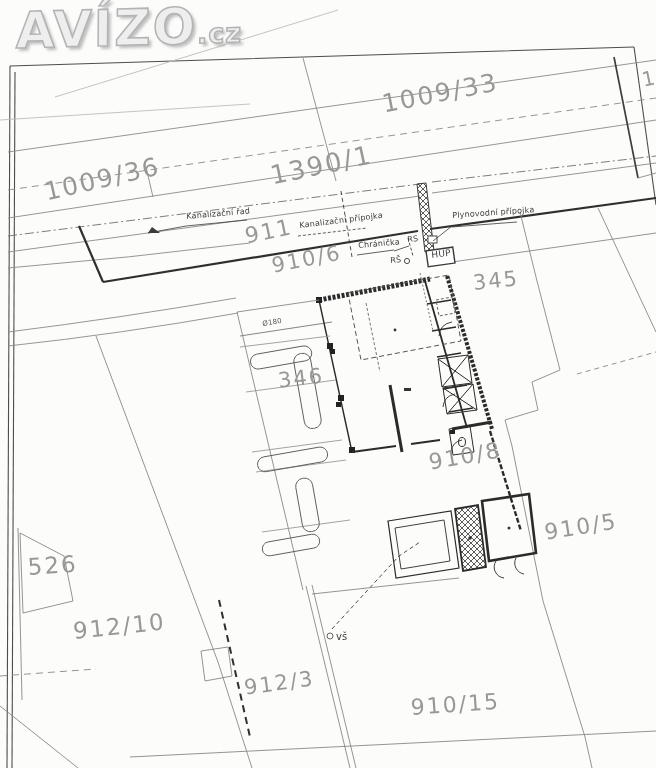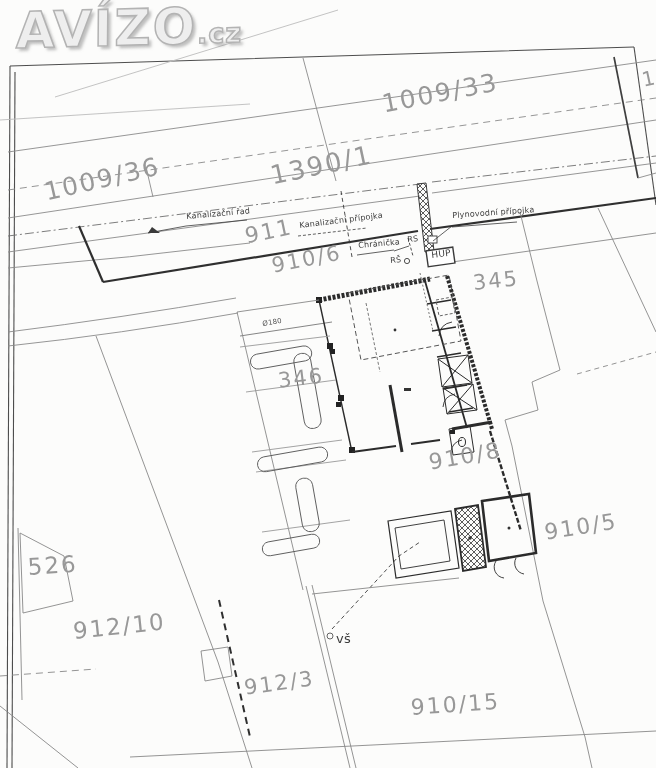--- a/index.html
+++ b/index.html
@@ -211,15 +211,15 @@
   <span class="lbl" style="left:410px;top:697px;font-size:22px;transform:rotate(-4deg)">910/15</span>
 
   <span class="ulbl" style="left:186px;top:213px;transform:rotate(-5deg)">Kanalizační řad</span>
   <span class="ulbl" style="left:299px;top:222px;transform:rotate(-7deg)">Kanalizační přípojka</span>
   <span class="ulbl" style="left:452px;top:212px;transform:rotate(-4deg)">Plynovodní přípojka</span>
   <span class="ulbl" style="left:358px;top:242px;transform:rotate(-5deg)">Chránička</span>
   <span class="ulbl" style="left:407px;top:236px;transform:rotate(-5deg)">RS</span>
   <span class="ulbl" style="left:390px;top:257px;transform:rotate(-5deg)">RŠ</span>
   <span class="ulbl" style="left:431px;top:251px;font-size:9px;transform:rotate(-7deg)">HUP</span>
   <span class="ulbl" style="left:262px;top:321px;font-size:7px;transform:rotate(-9deg);color:#555">Ø180</span>
-  <span class="ulbl" style="left:336px;top:632px;font-size:13px">vš</span>
+  <span class="ulbl" style="left:336px;top:632px;font-size:10px">vš</span>
 
 </div>
 
 </body></html>

